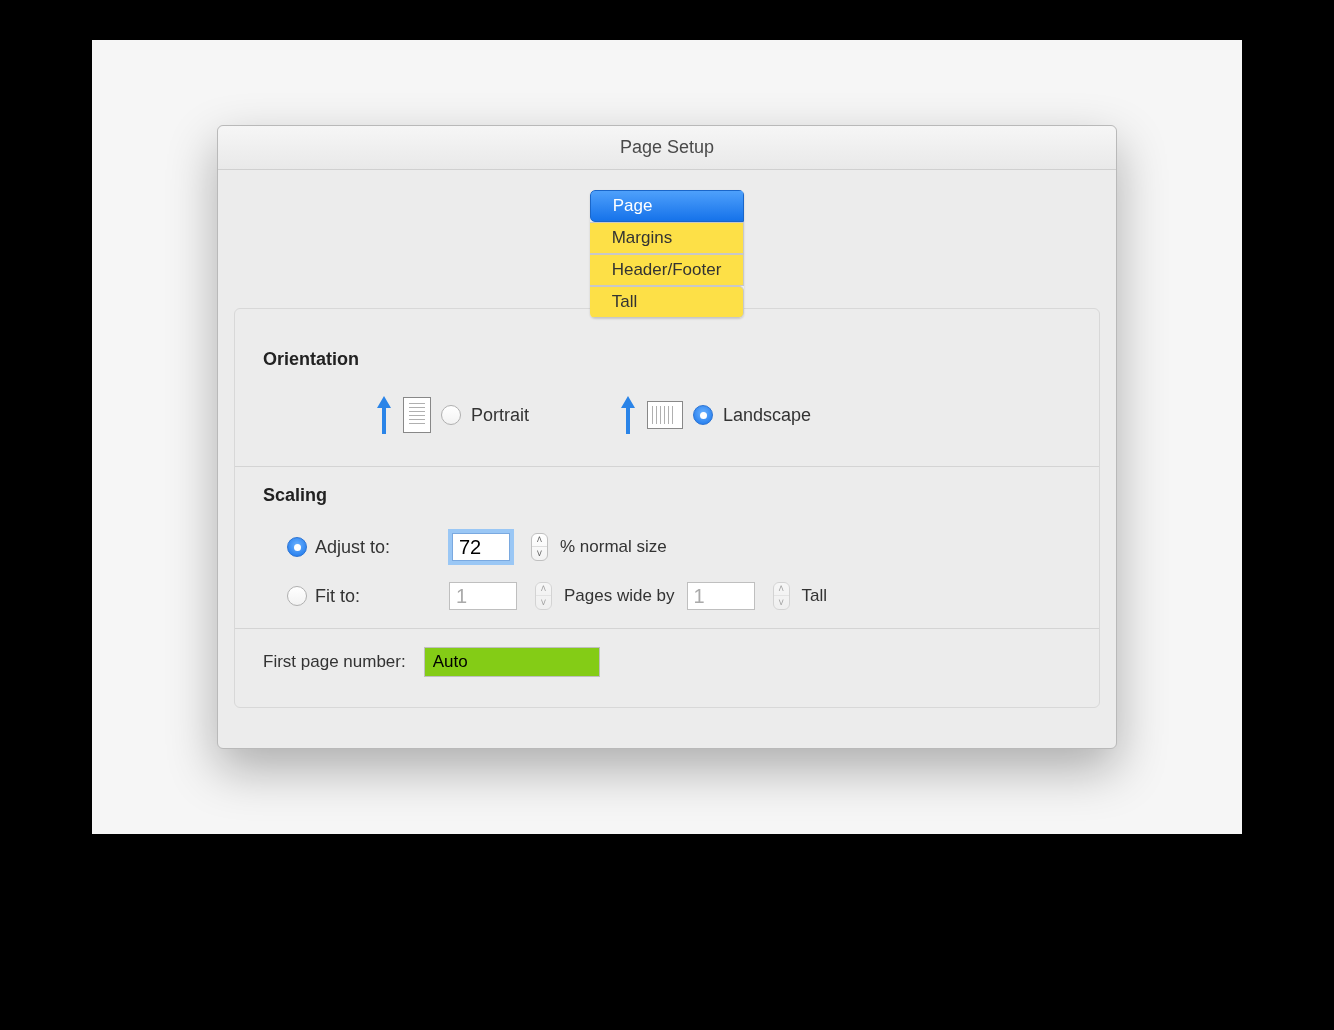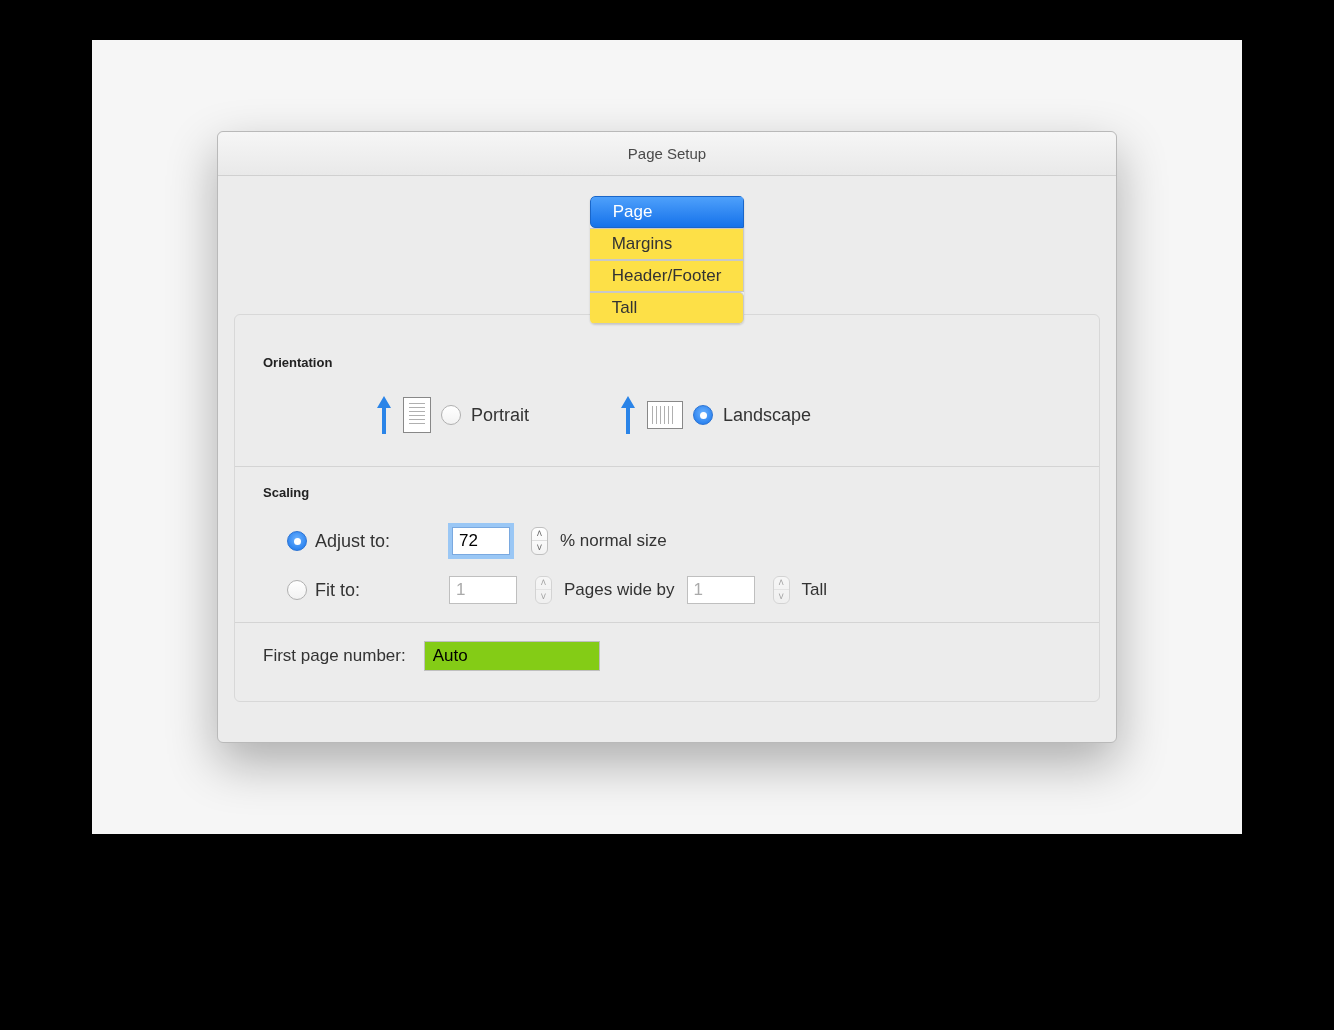--- a/index.html
+++ b/index.html
@@ -33,21 +33,21 @@
     .titlebar {
       height: 44px;
       background: linear-gradient(#f6f6f6, #e9e9e9);
       border-bottom: 1px solid #d0d0d0;
       display: flex;
       align-items: center;
       justify-content: center;
       border-radius: 6px 6px 0 0;
     }
     .titlebar span {
-      font-size: 15px;
+      font-size: 18px;
       color: #4a4a4a;
     }
     .content {
       padding: 20px 16px 40px 16px;
     }
     .segmented {
       display: flex;
       justify-content: center;
       margin-bottom: 4px;
     }
@@ -81,21 +81,21 @@
     }
     .panel {
       background: #ececec;
       border: 1px solid #d8d8d8;
       border-radius: 6px;
       padding: 40px 28px 30px 28px;
       margin-top: -14px;
     }
     .section-title {
       font-weight: bold;
-      font-size: 13px;
+      font-size: 18px;
       color: #222;
       margin-bottom: 24px;
     }
     .orientation-row {
       display: flex;
       gap: 90px;
       padding-left: 112px;
       align-items: center;
       margin-bottom: 30px;
     }
@@ -157,21 +157,21 @@
     }
     .radio-label {
       display: flex;
       align-items: center;
       gap: 8px;
       width: 150px;
       cursor: pointer;
     }
     .num-input {
       height: 28px;
-      font-size: 17px;
+      font-size: 20px;
       padding: 4px 6px;
       border: 1px solid #bfbfbf;
       background: #fff;
       font-family: inherit;
     }
     .num-input.focused {
       outline: none;
       box-shadow: 0 0 0 4px #9ac7f5;
       border-color: #7aa9e0;
     }

